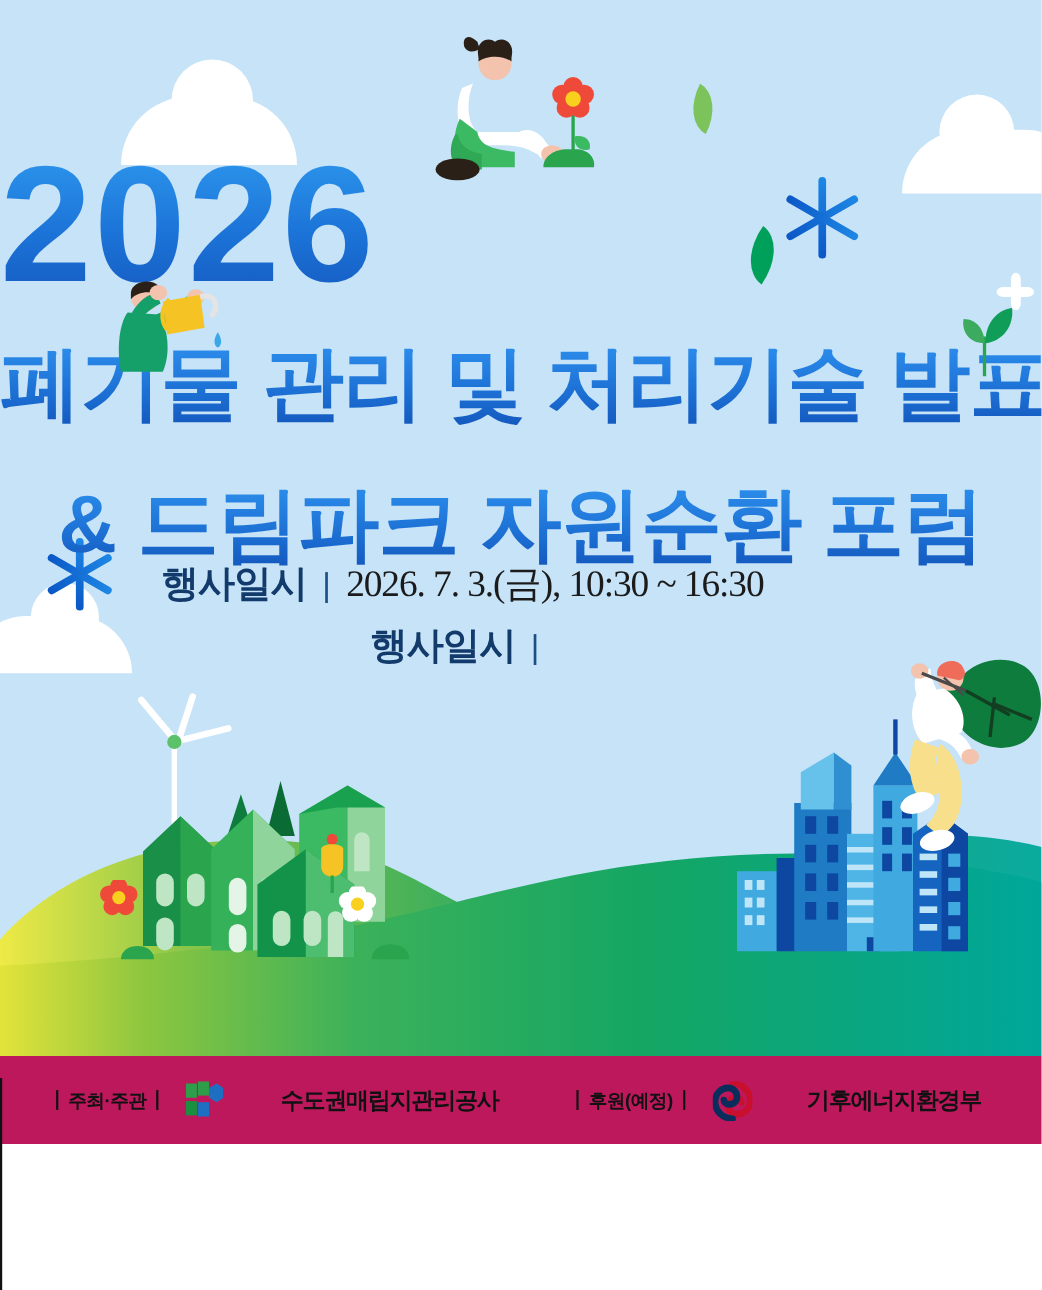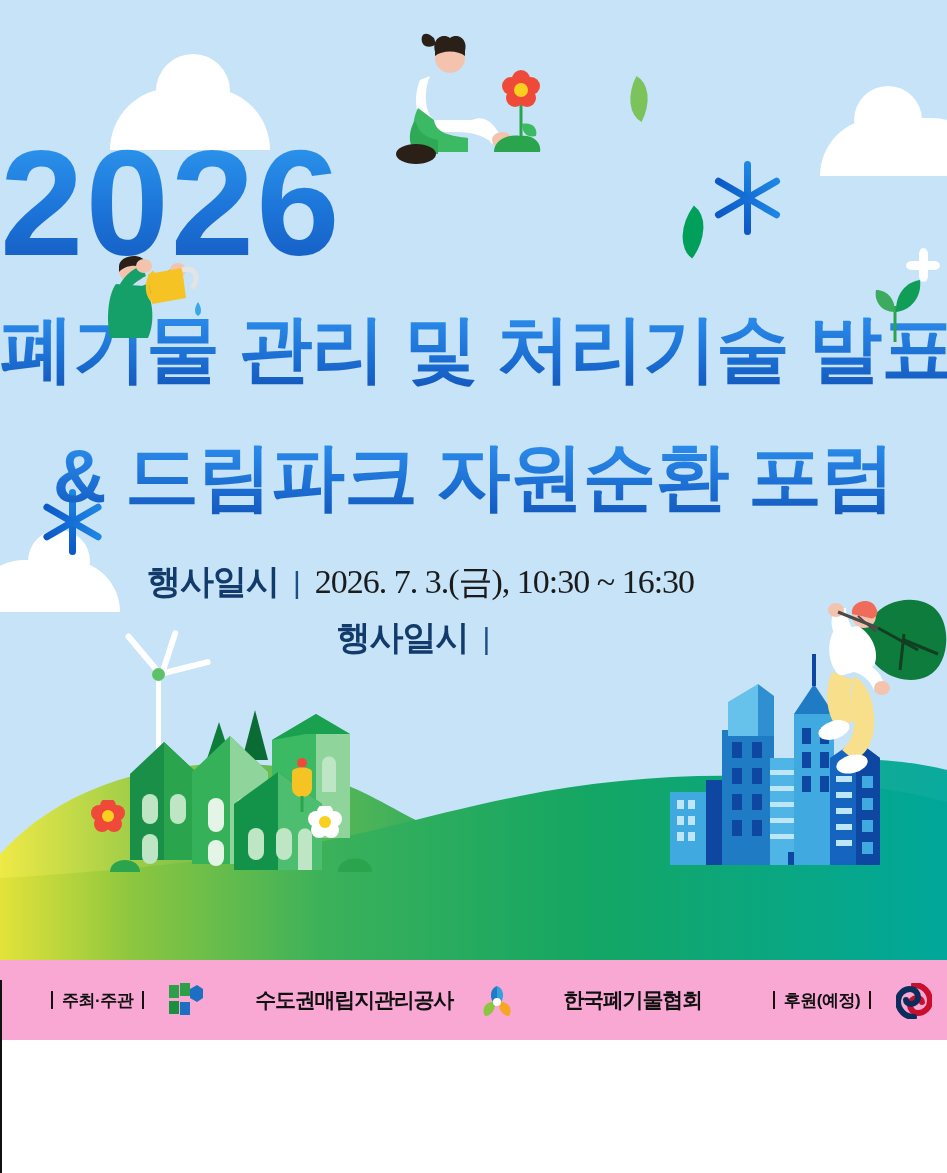--- a/index.html
+++ b/index.html
@@ -169,21 +169,21 @@
     z-index: 6;
     white-space: nowrap;
   }
   .title-1 { top: 306px; font-size: 74px; line-height: 86px; }
   .title-2 { top: 434px; font-size: 74px; line-height: 86px; }
 
   
   .info-block {
     position: absolute;
     left: 0;
-    top: 559px;
+    top: 508px;
     width: 841px;
     z-index: 7;
   }
   .info-row {
     display: flex;
     align-items: baseline;
     justify-content: center;
     margin-bottom: 10px;
   }
   .info-label {
@@ -235,21 +235,21 @@
     border-radius: 50%;
   }
 
   
   .sponsors {
     position: absolute;
     left: 0;
     top: 960px;
     width: 947px;
     height: 80px;
-    background: #f9a8d4;
+    background: #be185d;
     display: flex;
     align-items: center;
   }
   .sponsor-group {
     display: flex;
     align-items: center;
   }
   .sponsor-tag {
     display: flex;
     align-items: center;
@@ -606,32 +606,20 @@
             <rect x="0" y="2" width="10" height="13" fill="#2e9e4a"></rect>
             <rect x="0" y="18" width="10" height="13" fill="#1a8f40"></rect>
             <rect x="11" y="0" width="10" height="13" fill="#2e9e4a"></rect>
             <rect x="11" y="19" width="10" height="13" fill="#1e6fc2"></rect>
             <path d="M21 6 L28 2 L34 6 L34 15 L28 19 L21 15 Z" fill="#1e6fc2"></path>
           </svg>
         </span>
         <span class="sponsor-name">수도권매립지관리공사</span>
       </span>
 
-      <span class="sponsor-item" style="margin-left:28px">
-        <span class="kwa-logo">
-          <svg width="32" height="34" viewBox="0 0 32 34">
-            <path d="M16 2 C22 4 24 12 20 18 L16 14 Z" fill="#34a0dc"></path>
-            <path d="M16 2 C10 4 8 12 12 18 L16 14 Z" fill="#1f7cc4"></path>
-            <path d="M20 18 C28 18 32 26 28 32 C22 32 18 26 18 20 Z" fill="#f5a623"></path>
-            <path d="M12 18 C4 18 0 26 4 32 C10 32 14 26 14 20 Z" fill="#8cc63f"></path>
-            <circle cx="16" cy="18" r="4" fill="#ffffff"></circle>
-          </svg>
-        </span>
-        <span class="sponsor-name">한국폐기물협회</span>
-      </span>
     </div>
 
     <div class="sponsor-group" style="margin-left:62px">
       <span class="sponsor-tag">
         <span class="bar"></span>
         <span>후원(예정)</span>
         <span class="bar"></span>
       </span>
 
       <span class="sponsor-item">

